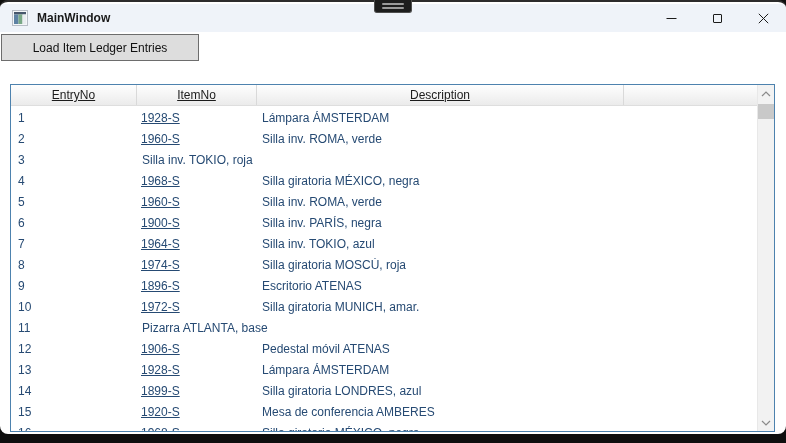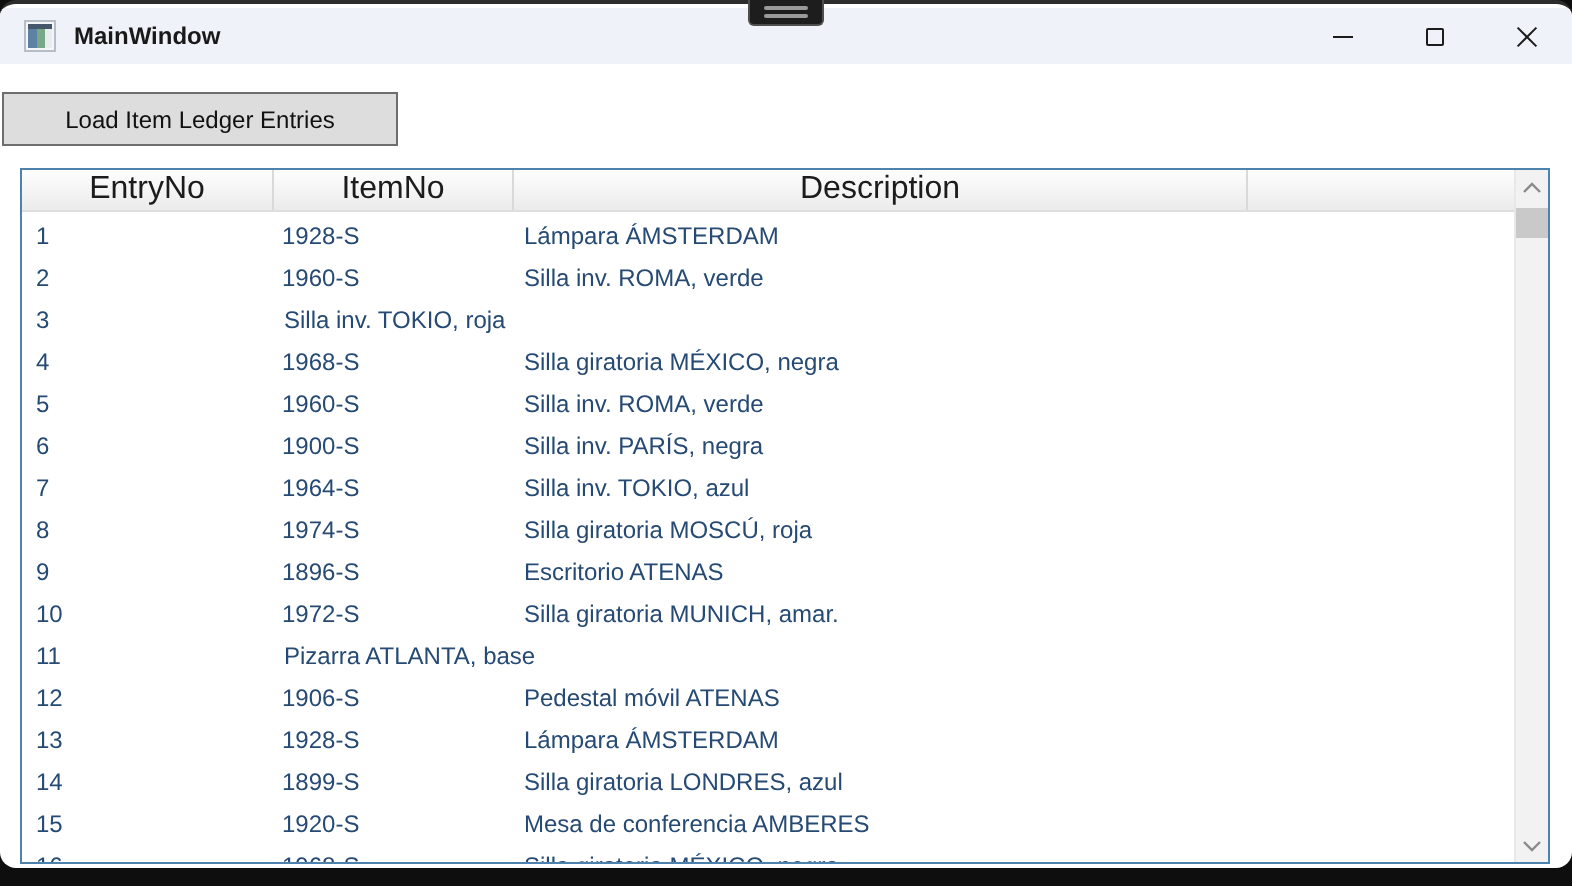--- a/index.html
+++ b/index.html
@@ -19,47 +19,47 @@
     position:absolute; left:0; top:2px; right:0; height:28px;
     background:#eff3f9; display:flex; align-items:center;font-weight:bold;
   }
   .app-icon { width:16px; height:16px; margin-left:12px; flex:0 0 auto; }
   .title-text { margin-left:9px; font-size:12px; color:#191919; }
   .caption-buttons { margin-left:auto; display:flex; height:100%; }
   .caption-btn { width:46px; height:100%; display:flex; align-items:center; justify-content:center; }
   .max-glyph { width:9px; height:9px; border:1px solid #1b1b1b; border-radius:1px; }
   
   .load-btn {
-    position:absolute; left:1px; top:44px; width:198px; height:27px;
+    position:absolute; left:1px; top:32px; width:198px; height:27px;
     background:#dddddd; border:1px solid #6d6d6d;
     display:flex; align-items:center; justify-content:center;
     font-size:12px; color:#111; cursor:default;
   }
   
   .datagrid {
     position:absolute; left:10px; top:82px; width:765px; height:348px;
     border:1px solid #4d82ae; background:#fff; overflow:hidden;
   }
   .grid-header {
     position:absolute; left:0; top:0; right:17px; height:21px;
     background:linear-gradient(#fefefe, #ebebeb);
     border-bottom:1px solid #dedede; display:flex;
   }
   .hcell {
     height:100%; border-right:1px solid #d9d9d9;
     display:flex; align-items:center; justify-content:center;
-    font-size:16px; color:#1c1c1c;
+    font-size:12px; color:#1c1c1c;text-decoration:underline;
   }
   .hc1 { width:126px; } .hc2 { width:120px; } .hc3 { width:367px; }
   .hc4 { flex:1 1 auto; border-right:none; }
   .grid-body { position:absolute; left:0; top:22px; right:17px; bottom:0; overflow:hidden; }
   .r { display:flex; height:21px; align-items:center; background:#fff; }
   .c { font-size:12px; color:#264a73; white-space:nowrap; overflow:hidden; }
   .c1 { width:126px; padding-left:7px; }
-  .c2 { width:120px; padding-left:4px; }
+  .c2 { width:120px; padding-left:4px;text-decoration:underline; }
   .c3 { flex:1; padding-left:5px; }
   
   .vscroll {
     position:absolute; top:0; right:0; width:17px; bottom:0;
     background:#f2f2f2; border-left:1px solid #e8e8e8;
   }
   .sb-btn { position:absolute; left:0; width:100%; height:17px;
     display:flex; align-items:center; justify-content:center; }
   .sb-up { top:0; } .sb-down { bottom:0; }
   .sb-thumb { position:absolute; left:0; top:19px; width:100%; height:15px; background:#c9c9c9; }

